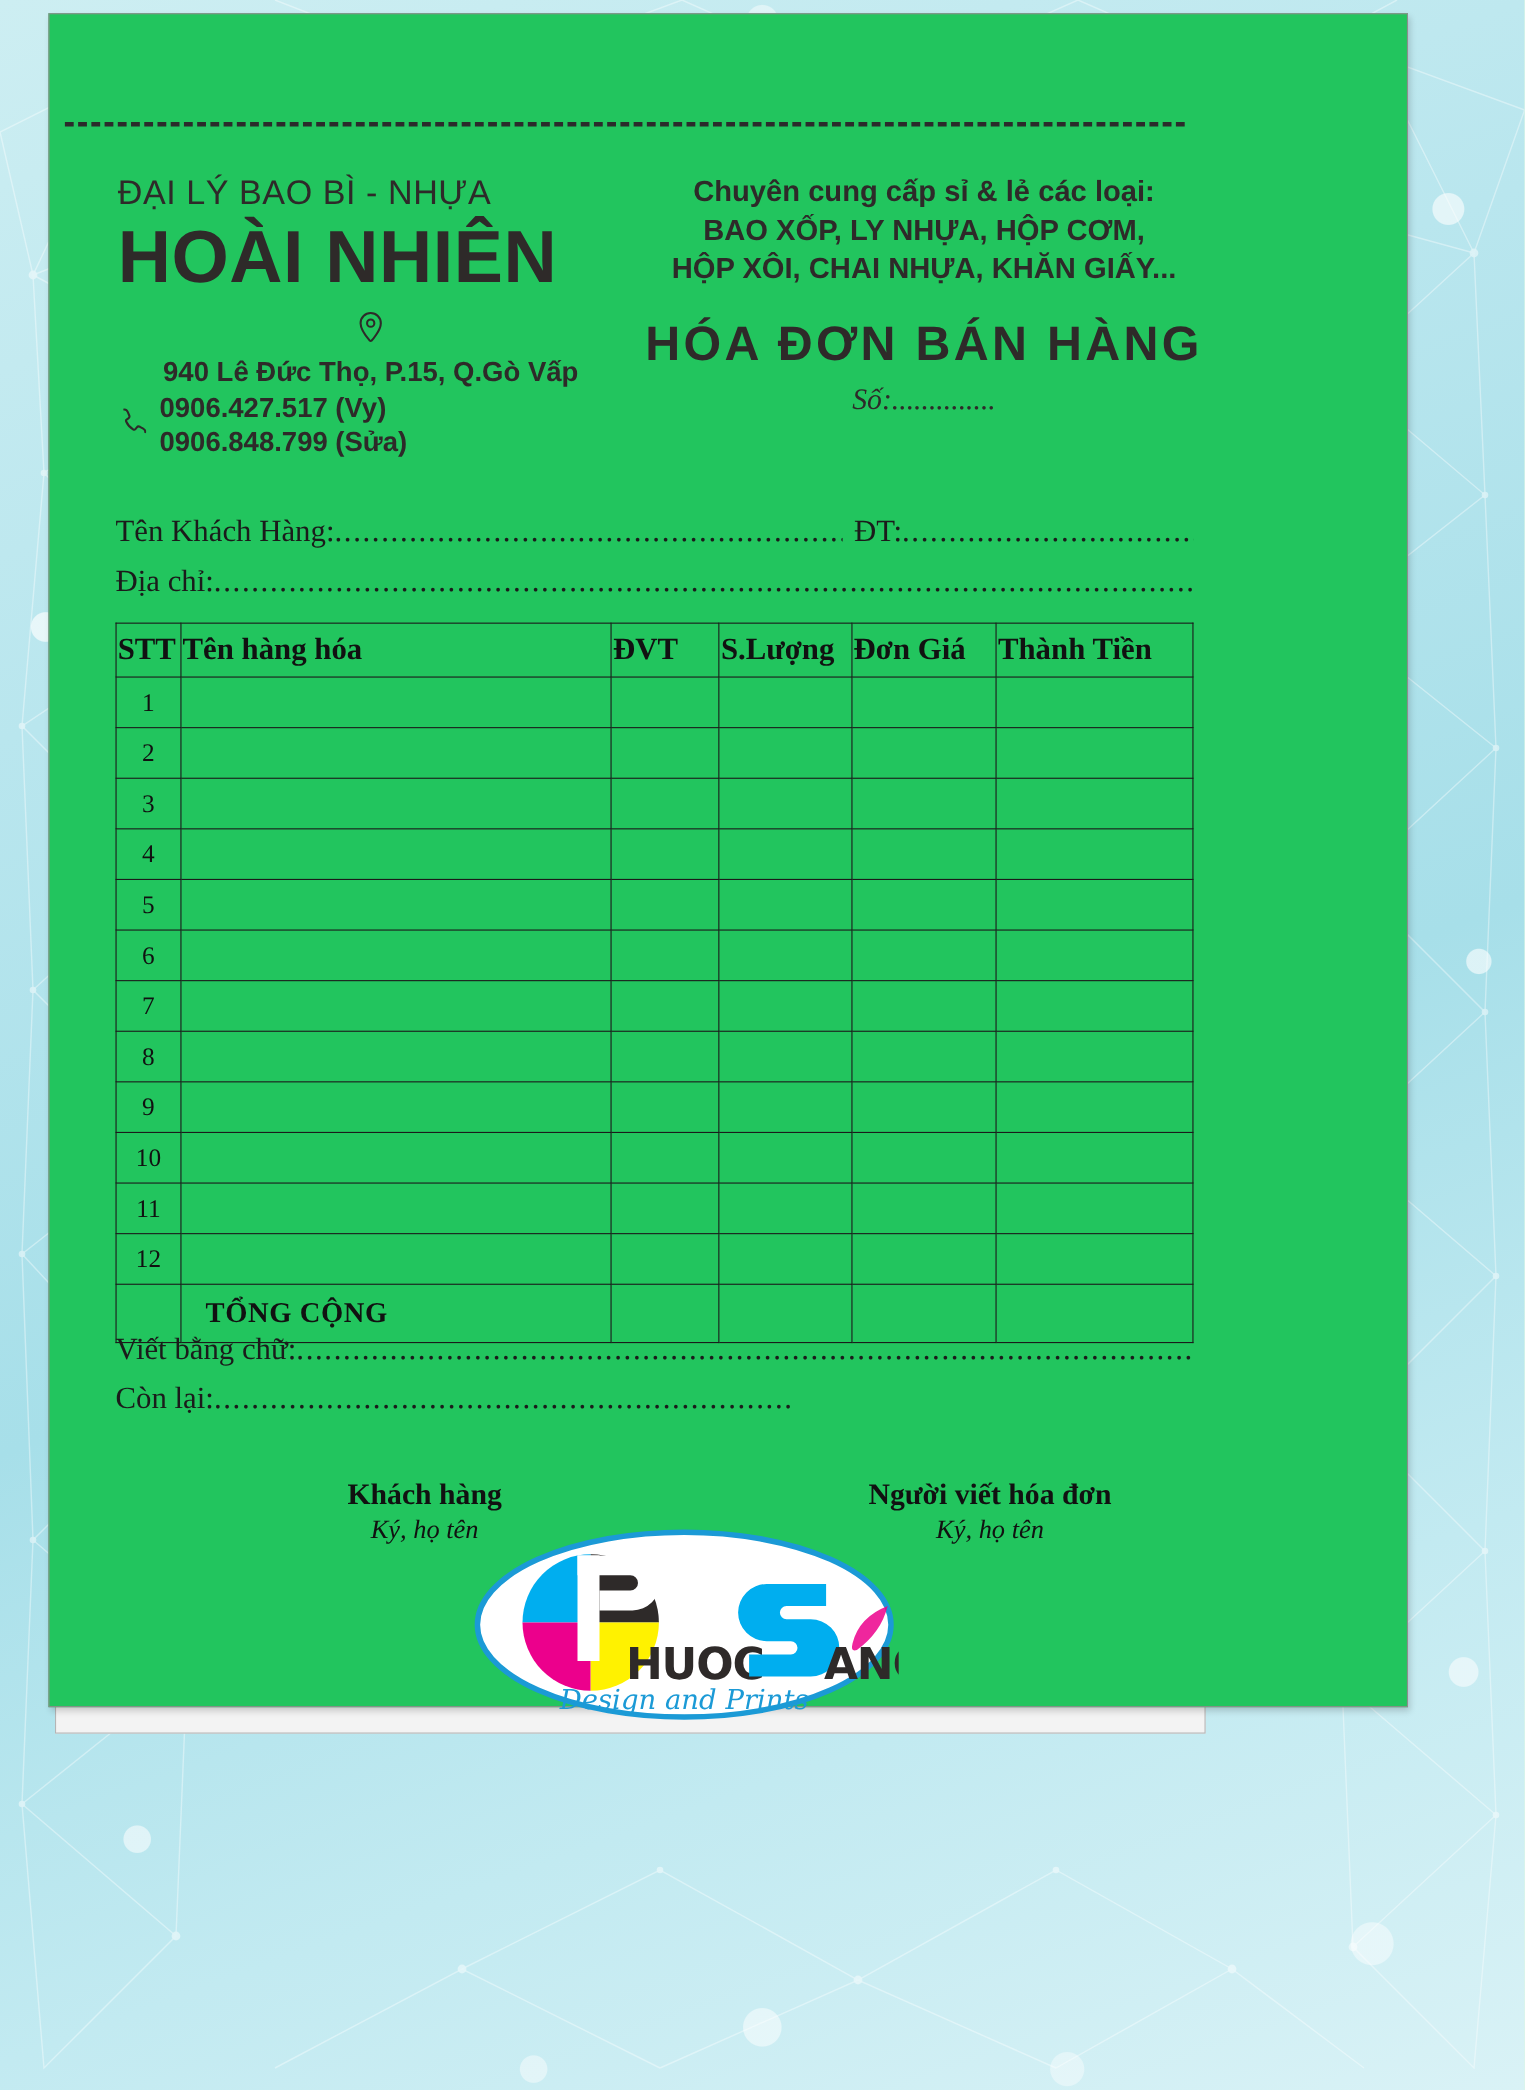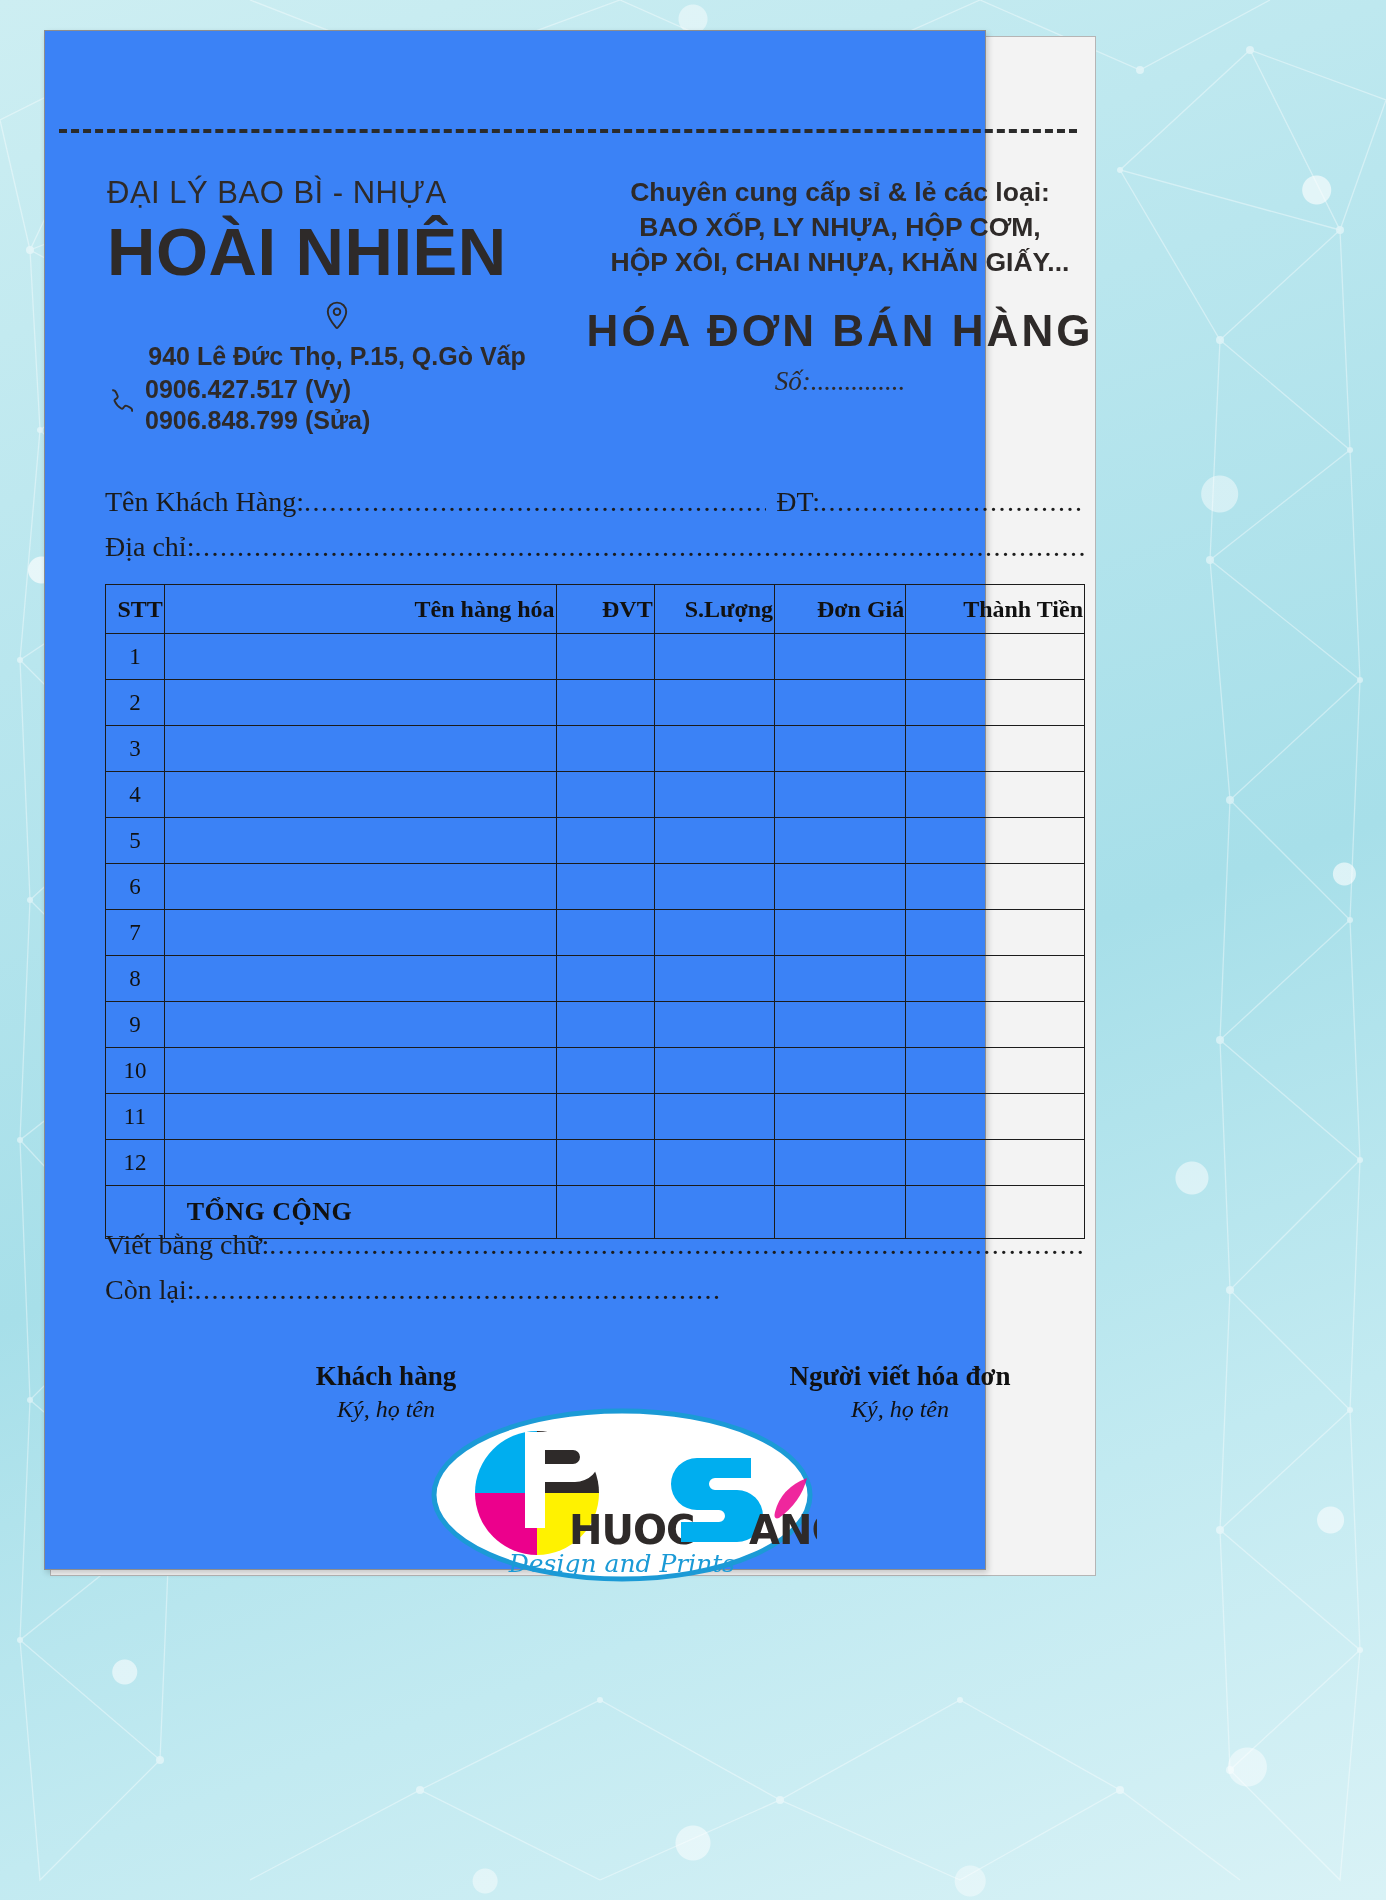--- a/index.html
+++ b/index.html
@@ -38,24 +38,24 @@
       radial-gradient(circle at 70% 99%, rgba(255,255,255,.4) 0 15px, rgba(255,255,255,0) 16px),
       radial-gradient(circle at 50% 1%, rgba(255,255,255,.45) 0 14px, rgba(255,255,255,0) 15px),
       linear-gradient(160deg, #cdeef2 0%, #b9e6ee 28%, #a7dfe9 55%, #c2eaf1 78%, #d9f2f6 100%);
   }
   #bg-lines { position:absolute; inset:0; opacity:.55; }
 
   
   #paper {
     position: absolute;
     left: 44px;
-    top: 30px;
-    width: 942px;
+    top: 12px;
+    width: 1236px;
     height: 1540px;
-    background: #3b82f6;
+    background: #22c55e;
     border: 1px solid #8d8d8d;
     box-shadow: 2px 3px 6px rgba(0,0,0,.18);
     box-sizing: border-box;
   }
   
   #paper-shadow {
     position: absolute;
     left: 50px;
     top: 36px;
     width: 1046px;
@@ -113,21 +113,21 @@
   .dots { flex:1 1 auto; overflow:hidden; white-space:nowrap; letter-spacing:1.5px; }
 
   
   #tbl { position:absolute; left:60px; top:553px; width:980px; border-collapse:collapse; }
   #tbl td, #tbl th {
     border: 1.6px solid #1b1b1b;
     font-family: "Liberation Serif", serif;
     color:#111;
   }
   #tbl th {
-    font-size: 24px; font-weight: 700; height: 46px; text-align:right;
+    font-size: 28px; font-weight: 700; height: 46px; text-align:left;
   }
   #tbl td { height: 43px; }
   .c-stt { width: 56px; text-align:center; font-size:23px; }
   .c-name { width: 374px; }
   .c-dvt { width: 96px; }
   .c-sl  { width: 118px; }
   .c-dg  { width: 130px; }
   .c-tt  { width: 178px; }
   #total-row td { height: 50px; }
   .total-label { font-size:26px; font-weight:700; padding-left:22px; letter-spacing:.5px; }

